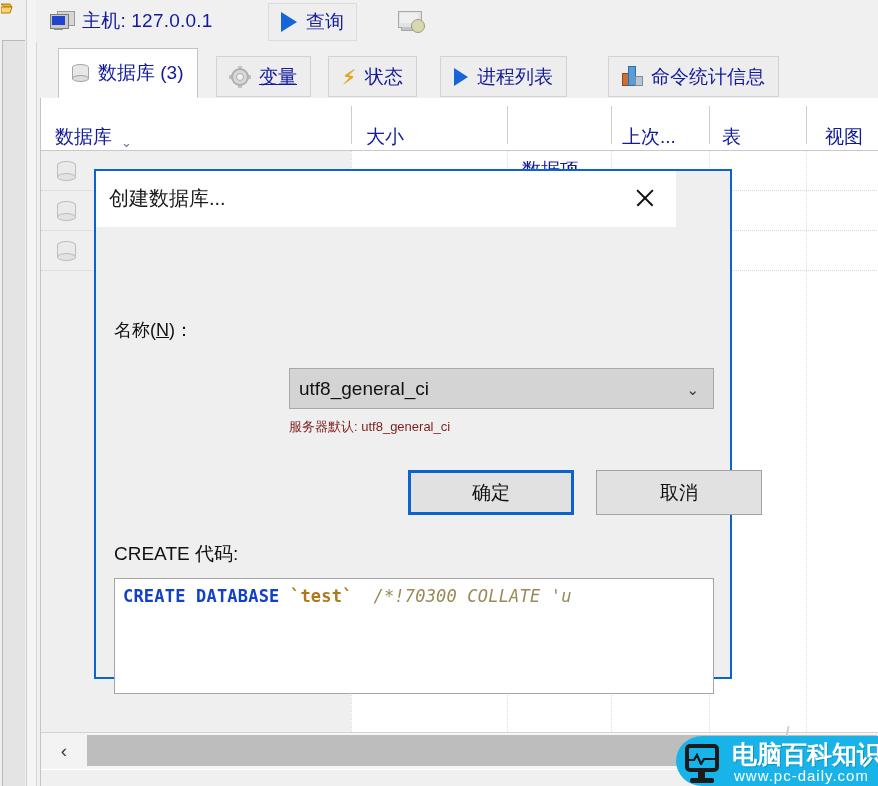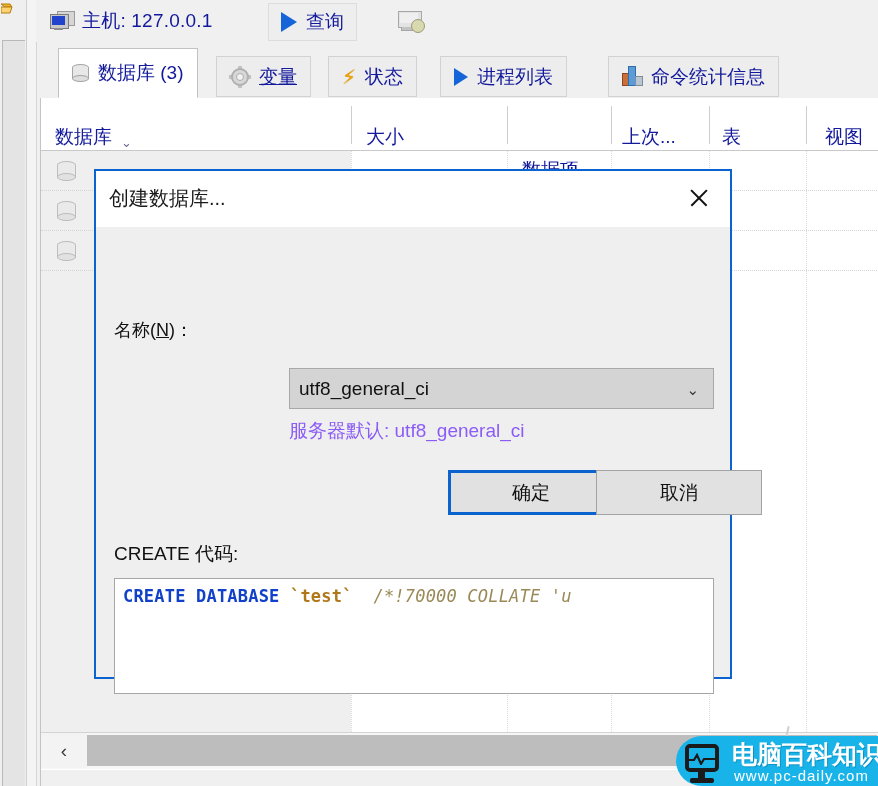--- a/index.html
+++ b/index.html
@@ -94,21 +94,21 @@
   
   .hscroll{position:absolute;left:0;bottom:17px;width:838px;height:36px;background:#f6f6f6;border-top:1px solid #d3d3d3;}
   .hscroll .lbtn{position:absolute;left:0;top:0;width:46px;height:35px;display:flex;align-items:center;justify-content:center;
                  font-size:19px;color:#3b3b3b;background:#f3f3f3;}
   .hscroll .thumb{position:absolute;left:46px;top:2px;width:790px;height:31px;background:#bdbdbd;}
   .botstrip{position:absolute;left:0;bottom:0;width:838px;height:16px;background:#f0f0f0;}
 
   
   .dialog{position:absolute;left:94px;top:169px;width:638px;height:510px;background:#efefef;
           border:2px solid #0a63ce;box-sizing:border-box;}
-  .dlg-title{position:absolute;left:0;top:0;width:634px;height:56px;background:#ffffff;}
+  .dlg-title{position:absolute;left:0;top:0;width:580px;height:56px;background:#ffffff;}
   .dlg-title-text{position:absolute;left:13px;top:14px;font-size:20px;color:#1a1a1a;}
   .dlg-close{position:absolute;right:4px;top:4px;width:54px;height:46px;display:flex;align-items:center;justify-content:center;}
   .xglyph{position:relative;width:22px;height:22px;}
   .xglyph::before,.xglyph::after{content:"";position:absolute;left:0;top:10px;width:22px;height:1.6px;background:#111;}
   .xglyph::before{transform:rotate(45deg);}
   .xglyph::after{transform:rotate(-45deg);}
 
   .dlg-body{position:absolute;left:0;top:56px;width:634px;height:450px;background:#efefef;}
 
   .fld-label{position:absolute;font-size:18px;color:#111;white-space:nowrap;}
@@ -116,25 +116,25 @@
 
   .name-input{position:absolute;left:193px;top:84px;width:425px;height:45px;background:#ffffff;
               border:2px solid #0a63ce;box-sizing:border-box;display:flex;align-items:center;padding-left:8px;
               font-size:19px;color:#111;}
   .caret{display:inline-block;width:1.7px;height:24px;background:#111;margin-left:1px;}
 
   .coll-combo{position:absolute;left:193px;top:141px;width:425px;height:41px;background:#d4d4d4;
               border:1px solid #a8a8a8;box-sizing:border-box;display:flex;align-items:center;padding-left:9px;
               font-size:19px;color:#111;}
   .coll-chev{position:absolute;right:14px;top:12px;font-size:15px;color:#333;}
-  .srv-default{position:absolute;left:193px;top:191px;font-size:19px;color:#8b5cf6;white-space:nowrap;}
+  .srv-default{position:absolute;left:193px;top:191px;font-size:13px;color:#7f1d1d;white-space:nowrap;}
 
   .btn{position:absolute;height:45px;display:flex;align-items:center;justify-content:center;
        font-size:19px;color:#111;box-sizing:border-box;background:#e1e1e1;}
-  .btn.primary{left:312px;top:243px;width:166px;background:#e1e1e1;border:3px solid #0a63ce;margin-left:40px;}
+  .btn.primary{left:312px;top:243px;width:166px;background:#e1e1e1;border:3px solid #0a63ce;}
   .btn.secondary{left:500px;top:243px;width:166px;background:#e1e1e1;border:1px solid #a3a3a3;}
 
   .code-label{position:absolute;left:18px;top:314px;font-size:19px;color:#111;}
   .code-box{position:absolute;left:18px;top:351px;width:600px;height:116px;background:#ffffff;
             border:1px solid #a6a6a6;box-sizing:border-box;overflow:hidden;padding:7px 0 0 8px;}
   .code-line{font-family:"DejaVu Sans Mono","Liberation Mono",monospace;font-size:17px;white-space:pre;letter-spacing:.2px;}
   .kw{color:#1041c8;font-weight:bold;}
   .idt{color:#b07818;font-weight:bold;}
   .cmt{color:#9a8a58;font-style:italic;}
 
@@ -328,21 +328,21 @@
       </div>
 
       <div class="srv-default">服务器默认: utf8_general_ci</div>
 
       <div class="btn primary">确定</div>
       <div class="btn secondary">取消</div>
 
       <div class="code-label">CREATE 代码:</div>
 
       <div class="code-box">
-        <div class="code-line"><span class="kw">CREATE DATABASE</span><span> </span><span class="idt">`test`</span><span>  </span><span class="cmt">/*!70000 COLLATE 'u</span></div>
+        <div class="code-line"><span class="kw">CREATE DATABASE</span><span> </span><span class="idt">`test`</span><span>  </span><span class="cmt">/*!70300 COLLATE 'u</span></div>
       </div>
 
     </div>
   </div>
 
   <div class="watermark">
     <div class="wm-antenna"></div>
     <div class="wm-round"></div>
     <div class="wm-bar"></div>
     <div class="wm-mon"></div>

